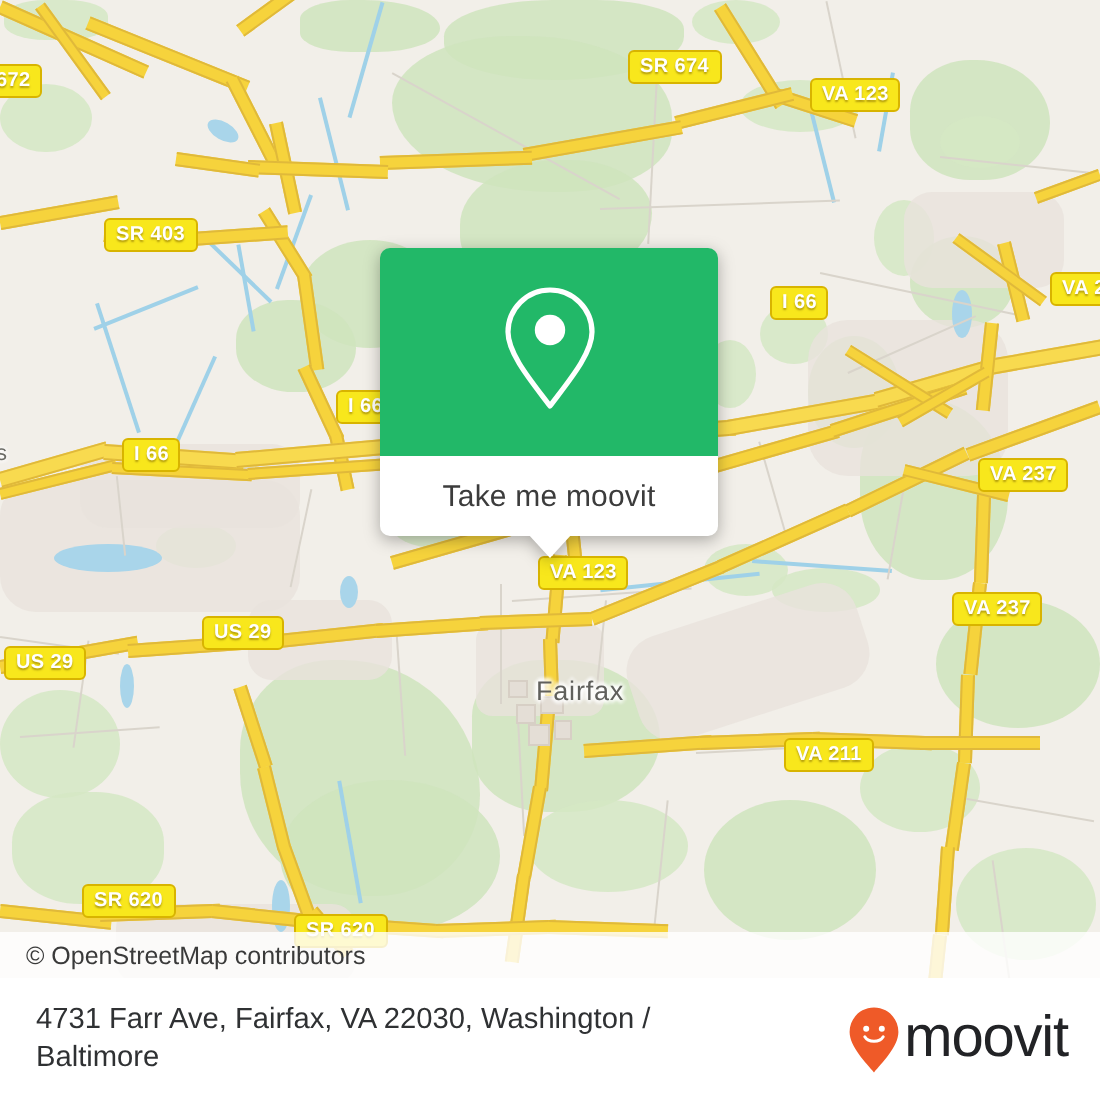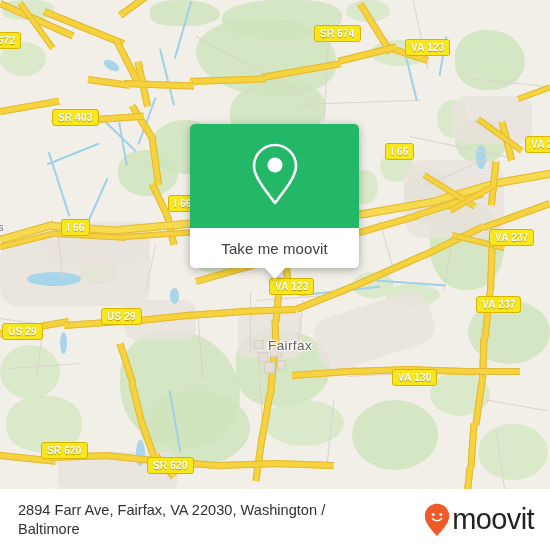--- a/index.html
+++ b/index.html
@@ -289,21 +289,21 @@
       <div class="shield" style="left:52px;top:109px;">SR 403</div>
       <div class="shield" style="left:385px;top:143px;">I 66</div>
       <div class="shield" style="left:525px;top:136px;">VA 2</div>
       <div class="shield" style="left:168px;top:195px;">I 66</div>
       <div class="shield" style="left:61px;top:219px;">I 66</div>
       <div class="shield" style="left:489px;top:229px;">VA 237</div>
       <div class="shield" style="left:269px;top:278px;">VA 123</div>
       <div class="shield" style="left:476px;top:296px;">VA 237</div>
       <div class="shield" style="left:101px;top:308px;">US 29</div>
       <div class="shield" style="left:2px;top:323px;">US 29</div>
-      <div class="shield" style="left:392px;top:369px;">VA 130</div>
+      <div class="shield" style="left:392px;top:369px;">VA 211</div>
       <div class="shield" style="left:41px;top:442px;">SR 620</div>
       <div class="shield" style="left:147px;top:457px;">SR 620</div>
 
       <div class="place" style="left:268px;top:338px;">Fairfax</div>
       <div class="ptlabel" style="left:-2px;top:221px;">s</div>
     </div>
 
     <div class="popup">
       <div class="popup-head">
         <span>
@@ -312,26 +312,29 @@
             <circle cx="27" cy="24" r="7.6" fill="#ffffff"></circle>
           </svg>
         </span>
       </div>
       <div class="popup-foot">
         <span class="lbl">Take me moovit</span>
         <span class="popup-tail"></span>
       </div>
     </div>
 
+    <div class="attrib">
+      <span>© OpenStreetMap contributors</span>
+    </div>
   </div>
 
   <div class="divider"></div>
 
   <div class="footer">
-    <div class="footer-text">2894 Farr Ave, Fairfax, VA 22030, Washington / Baltimore</div>
+    <div class="footer-text">4731 Farr Ave, Fairfax, VA 22030, Washington / Baltimore</div>
     <div class="brand">
       <span>
         <svg class="pin-mark" viewBox="0 0 26 34" aria-hidden="true">
           <path d="M13 0.8 C6.2 0.8 0.8 6.2 0.8 13 C0.8 20.4 9.2 28.6 13 33.2 C16.8 28.6 25.2 20.4 25.2 13 C25.2 6.2 19.8 0.8 13 0.8 Z" fill="#ef5a28"></path>
           <circle cx="9.1" cy="11.4" r="1.5" fill="#ffffff"></circle>
           <circle cx="16.9" cy="11.4" r="1.5" fill="#ffffff"></circle>
           <path d="M8.4 15.4 C10.2 18.4 15.8 18.4 17.6 15.4" fill="none" stroke="#ffffff" stroke-width="1.5" stroke-linecap="round"></path>
         </svg>
       </span>
       <span class="brand-word">moovit</span>

